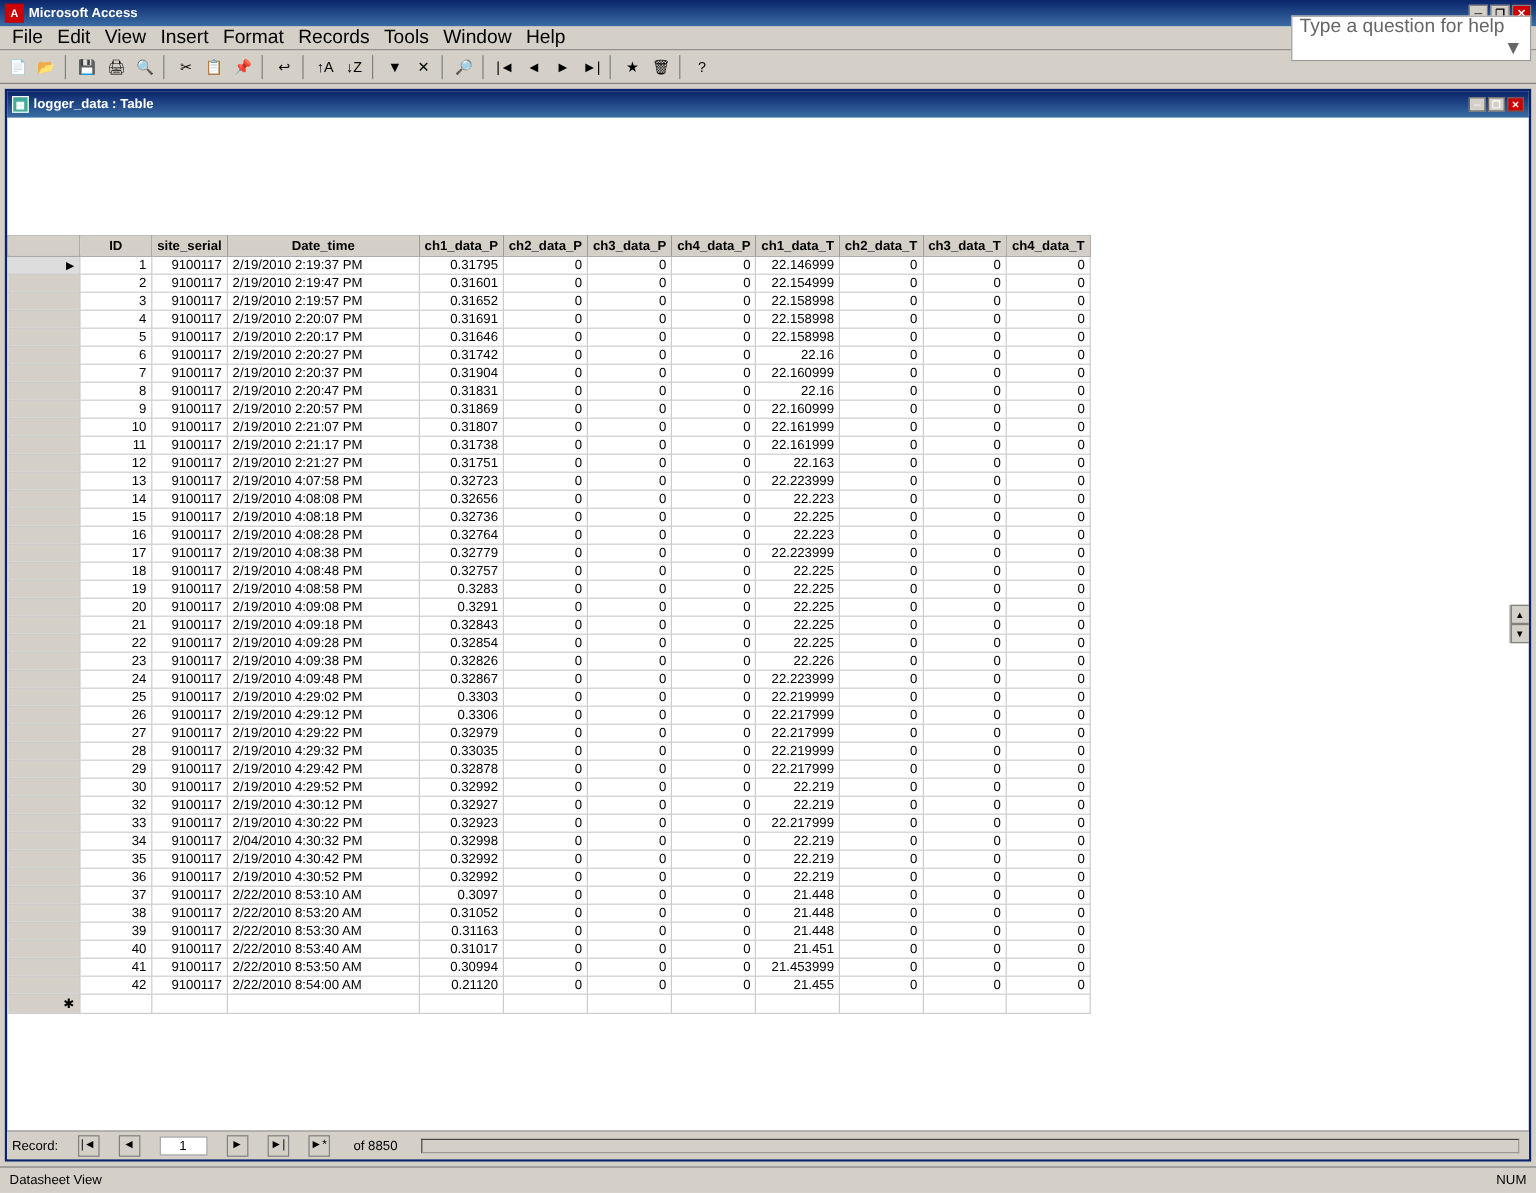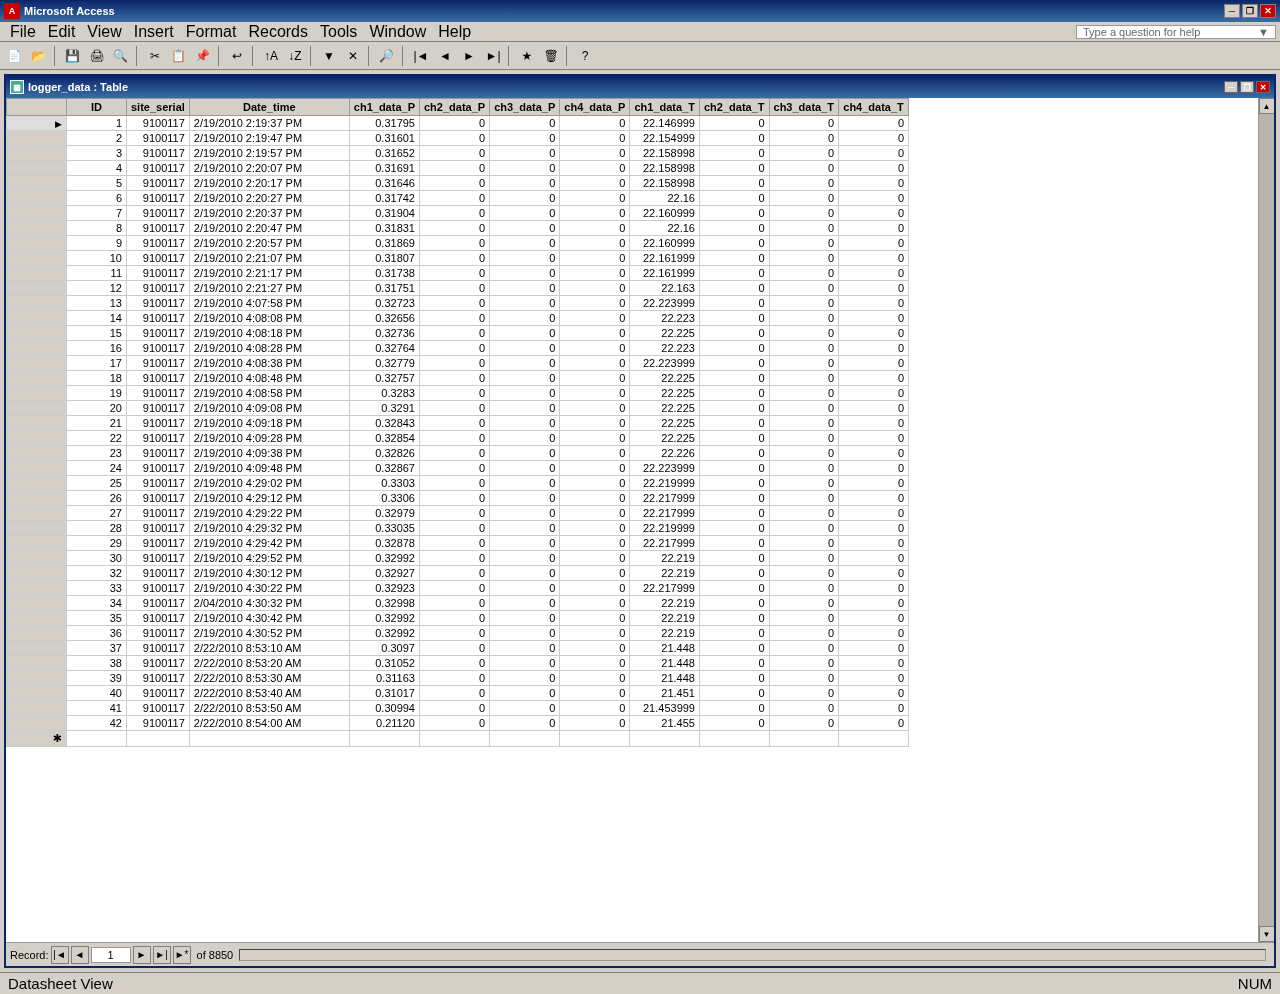--- a/index.html
+++ b/index.html
@@ -70,21 +70,21 @@
       padding: 2px 6px;
       font-size: 16px;
       cursor: pointer;
       color: black;
     }
     #help-box {
       margin-left: auto;
       border: 1px solid #999;
       background: white;
       padding: 0 6px;
-      font-size: 11px;
+      font-size: 16px;
       color: #666;
       width: 200px;
     }
 
     
     #toolbar {
       background: #d4d0c8;
       height: 28px;
       display: flex;
       align-items: center;
@@ -213,21 +213,21 @@
     .current-row-indicator { color: black; font-size: 9px; }
     
     
     #record-nav {
       height: 24px;
       background: #d4d0c8;
       border-top: 1px solid #999;
       display: flex;
       align-items: center;
       padding: 0 4px;
-      gap: 2px;
+      gap: 16px;
       font-size: 11px;
     }
     .nav-btn {
       width: 18px;
       height: 18px;
       background: #d4d0c8;
       border: 1px solid #808080;
       display: flex;
       align-items: center;
       justify-content: center;
@@ -255,21 +255,21 @@
 
     
     #status-bar {
       height: 22px;
       background: #d4d0c8;
       border-top: 1px solid #808080;
       display: flex;
       align-items: center;
       justify-content: space-between;
       padding: 0 8px;
-      font-size: 15px;
+      font-size: 11px;
     }
 
     
     #vert-scroll {
       width: 16px;
       background: #d4d0c8;
       border-left: 1px solid #999;
       display: flex;
       flex-direction: column;
       align-items: center;
@@ -289,20 +289,21 @@
       flex: 1;
       width: 16px;
       background: #b8b4ac;
     }
 
     
     #grid-with-scroll {
       display: flex;
       flex: 1;
       overflow: hidden;
+      align-items: center;
     }
   </style>
 </head>
 <body>
 
 <div id="title-bar">
   <div id="title-bar-left">
     <div id="title-bar-icon">A</div>
     <span>Microsoft Access</span>
   </div>

